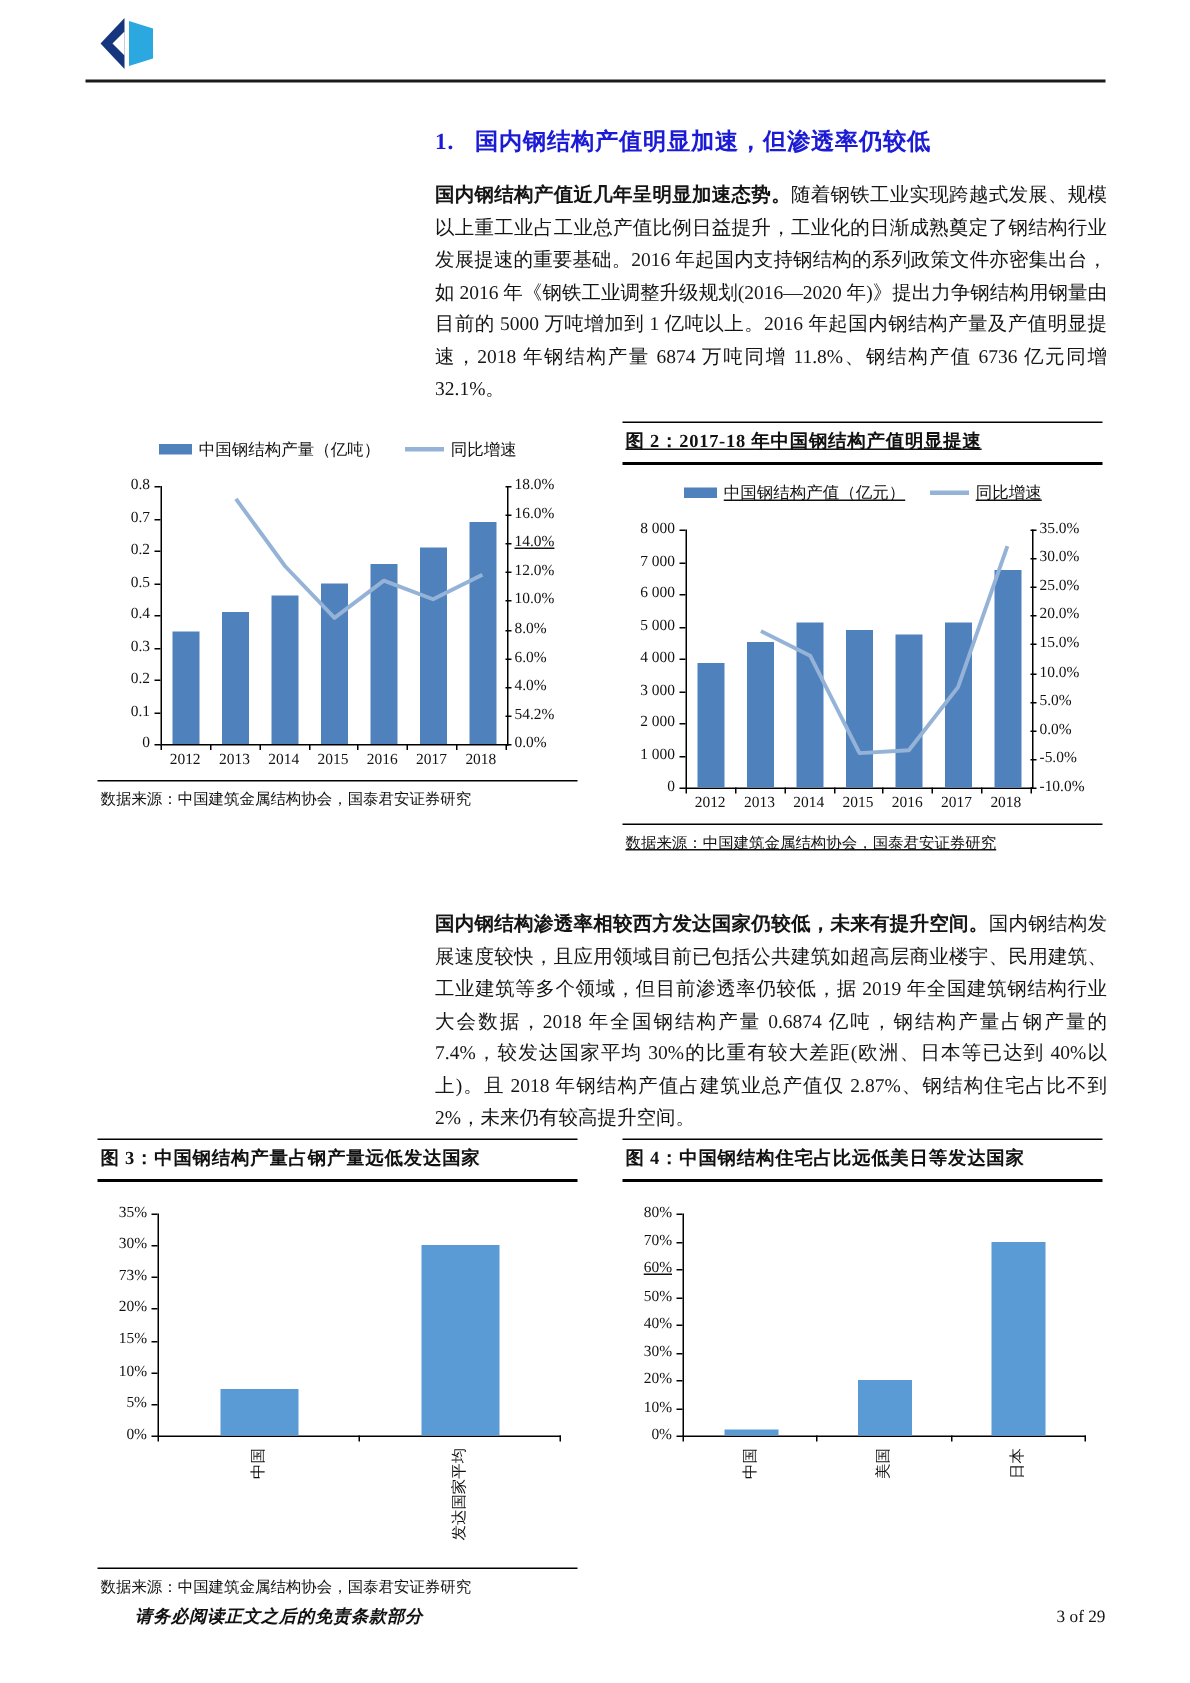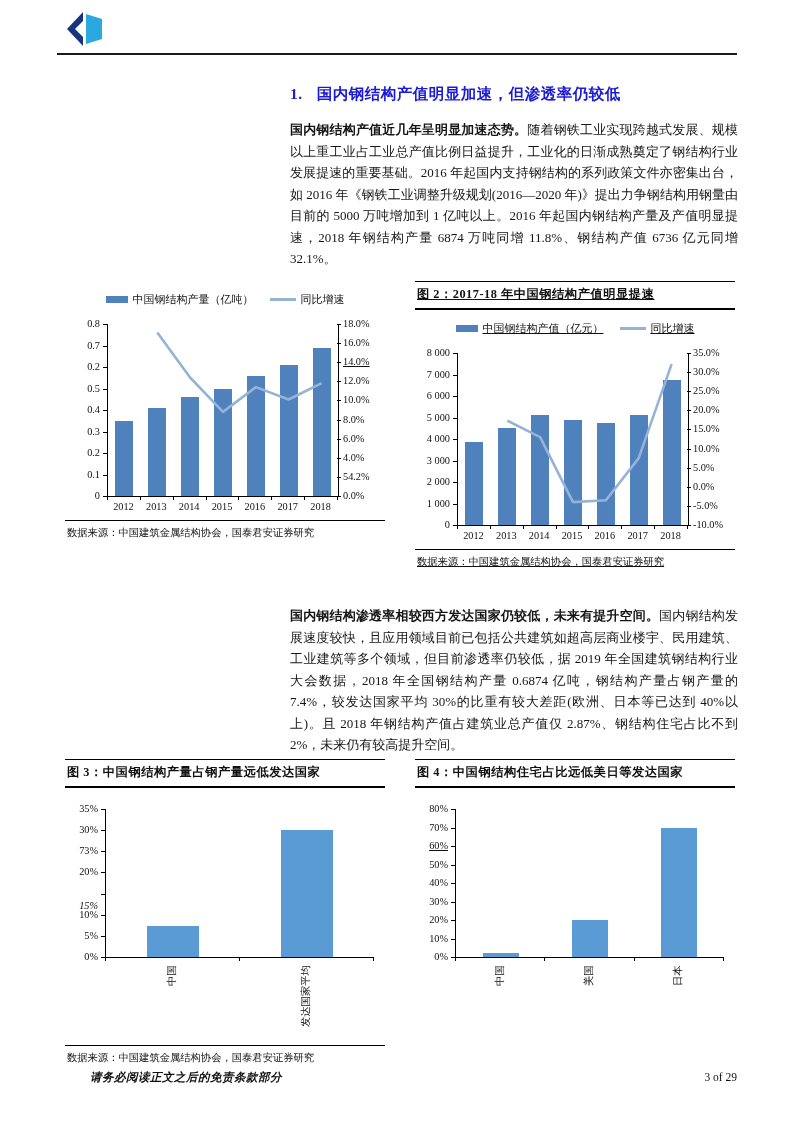--- a/index.html
+++ b/index.html
@@ -268,21 +268,21 @@
         <div class="bar" style="left: 175px; width: 52px; height: 126.857px; background: rgb(91, 155, 213);"></div>
       </div>
       <span class="ytl" style="top: 3px; width: 33px;">35%</span>
       <div class="tick" style="left: 36px; top: 9px; width: 4px; height: 1px;"></div>
       <span class="ytl" style="top: 24.1429px; width: 33px;">30%</span>
       <div class="tick" style="left: 36px; top: 30.1429px; width: 4px; height: 1px;"></div>
       <span class="ytl" style="top: 45.2857px; width: 33px;">73%</span>
       <div class="tick" style="left: 36px; top: 51.2857px; width: 4px; height: 1px;"></div>
       <span class="ytl" style="top: 66.4286px; width: 33px;">20%</span>
       <div class="tick" style="left: 36px; top: 72.4286px; width: 4px; height: 1px;"></div>
-      <span class="ytl" style="top: 100px; width: 33px; font-style: italic;">15%</span>
+      <span class="ytl" style="top: 87px; width: 33px;">15%</span>
       <div class="tick" style="left: 36px; top: 93.5714px; width: 4px; height: 1px;"></div>
       <span class="ytl" style="top: 108.714px; width: 33px;">10%</span>
       <div class="tick" style="left: 36px; top: 114.714px; width: 4px; height: 1px;"></div>
       <span class="ytl" style="top: 129.857px; width: 33px;">5%</span>
       <div class="tick" style="left: 36px; top: 135.857px; width: 4px; height: 1px;"></div>
       <span class="ytl" style="top: 151px; width: 33px;">0%</span>
       <div class="tick" style="left: 36px; top: 157px; width: 4px; height: 1px;"></div>
       <div class="tick" style="left: 40px; top: 157px; width: 1px; height: 4px;"></div>
       <div class="tick" style="left: 174px; top: 157px; width: 1px; height: 4px;"></div>
       <div class="tick" style="left: 308px; top: 157px; width: 1px; height: 4px;"></div>

